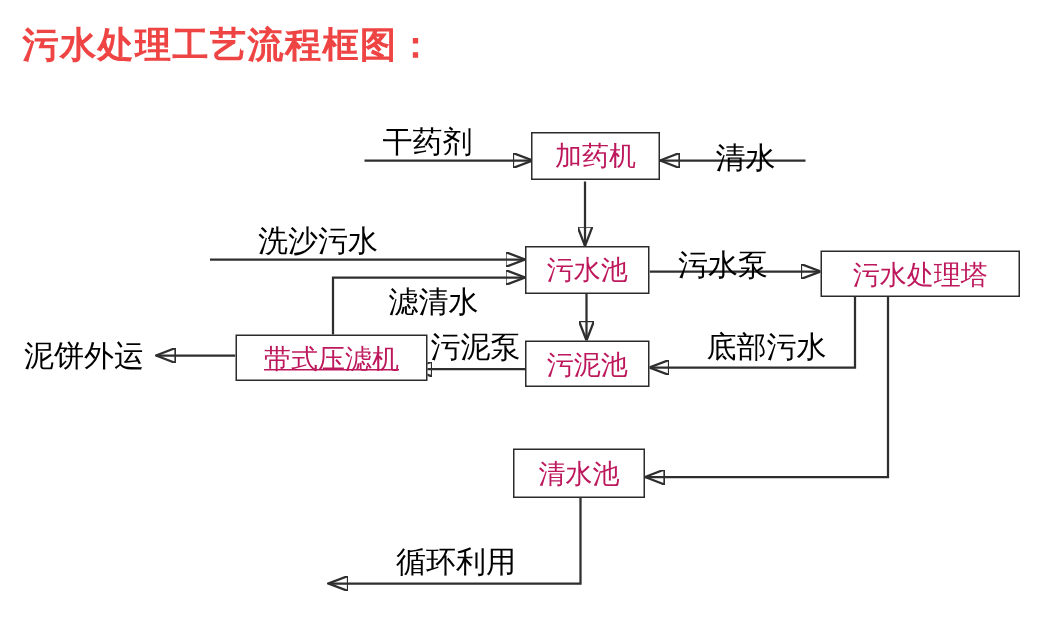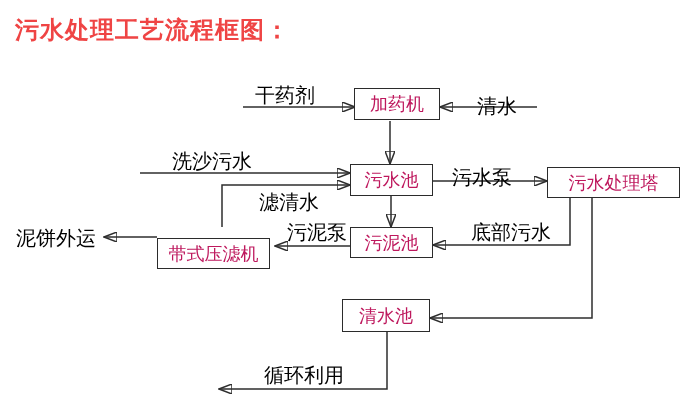--- a/index.html
+++ b/index.html
@@ -84,21 +84,21 @@
     <path d="M350,246 H275" marker-end="url(#arrow)"></path>
     <path d="M157,237 H104" marker-end="url(#arrow)"></path>
     <path d="M592,198 V318 H430" marker-end="url(#arrow)"></path>
     <path d="M387,332 V389 H219" marker-end="url(#arrow)"></path>
   </svg>
 
   <div class="node" style="left:354px; top:88px;  width:86px;  height:32px;">加药机</div>
   <div class="node" style="left:350px; top:164px; width:83px;  height:32px;">污水池</div>
   <div class="node" style="left:547px; top:167px; width:133px; height:31px;">污水处理塔</div>
   <div class="node" style="left:350px; top:227px; width:83px;  height:31px;">污泥池</div>
-  <div class="node" style="left:157px; top:238px; width:113px; height:31px;">带式压滤机</div>
+  <div class="node" style="left:157px; top:223px; width:128px; height:31px;text-decoration:underline;">带式压滤机</div>
   <div class="node" style="left:342px; top:299px; width:88px;  height:33px;">清水池</div>
 
   <span class="edge-label" style="left:255px; top:85px;">干药剂</span>
   <span class="edge-label" style="left:477px; top:84px;margin-top:12px;">清水</span>
   <span class="edge-label" style="left:172px; top:151px;">洗沙污水</span>
   <span class="edge-label" style="left:259px; top:192px;">滤清水</span>
   <span class="edge-label" style="left:452px; top:151px;margin-top:16px;">污水泵</span>
   <span class="edge-label" style="left:471px; top:222px;">底部污水</span>
   <span class="edge-label" style="left:287px; top:222px;">污泥泵</span>
   <span class="edge-label" style="left:16px;  top:228px;">泥饼外运</span>

